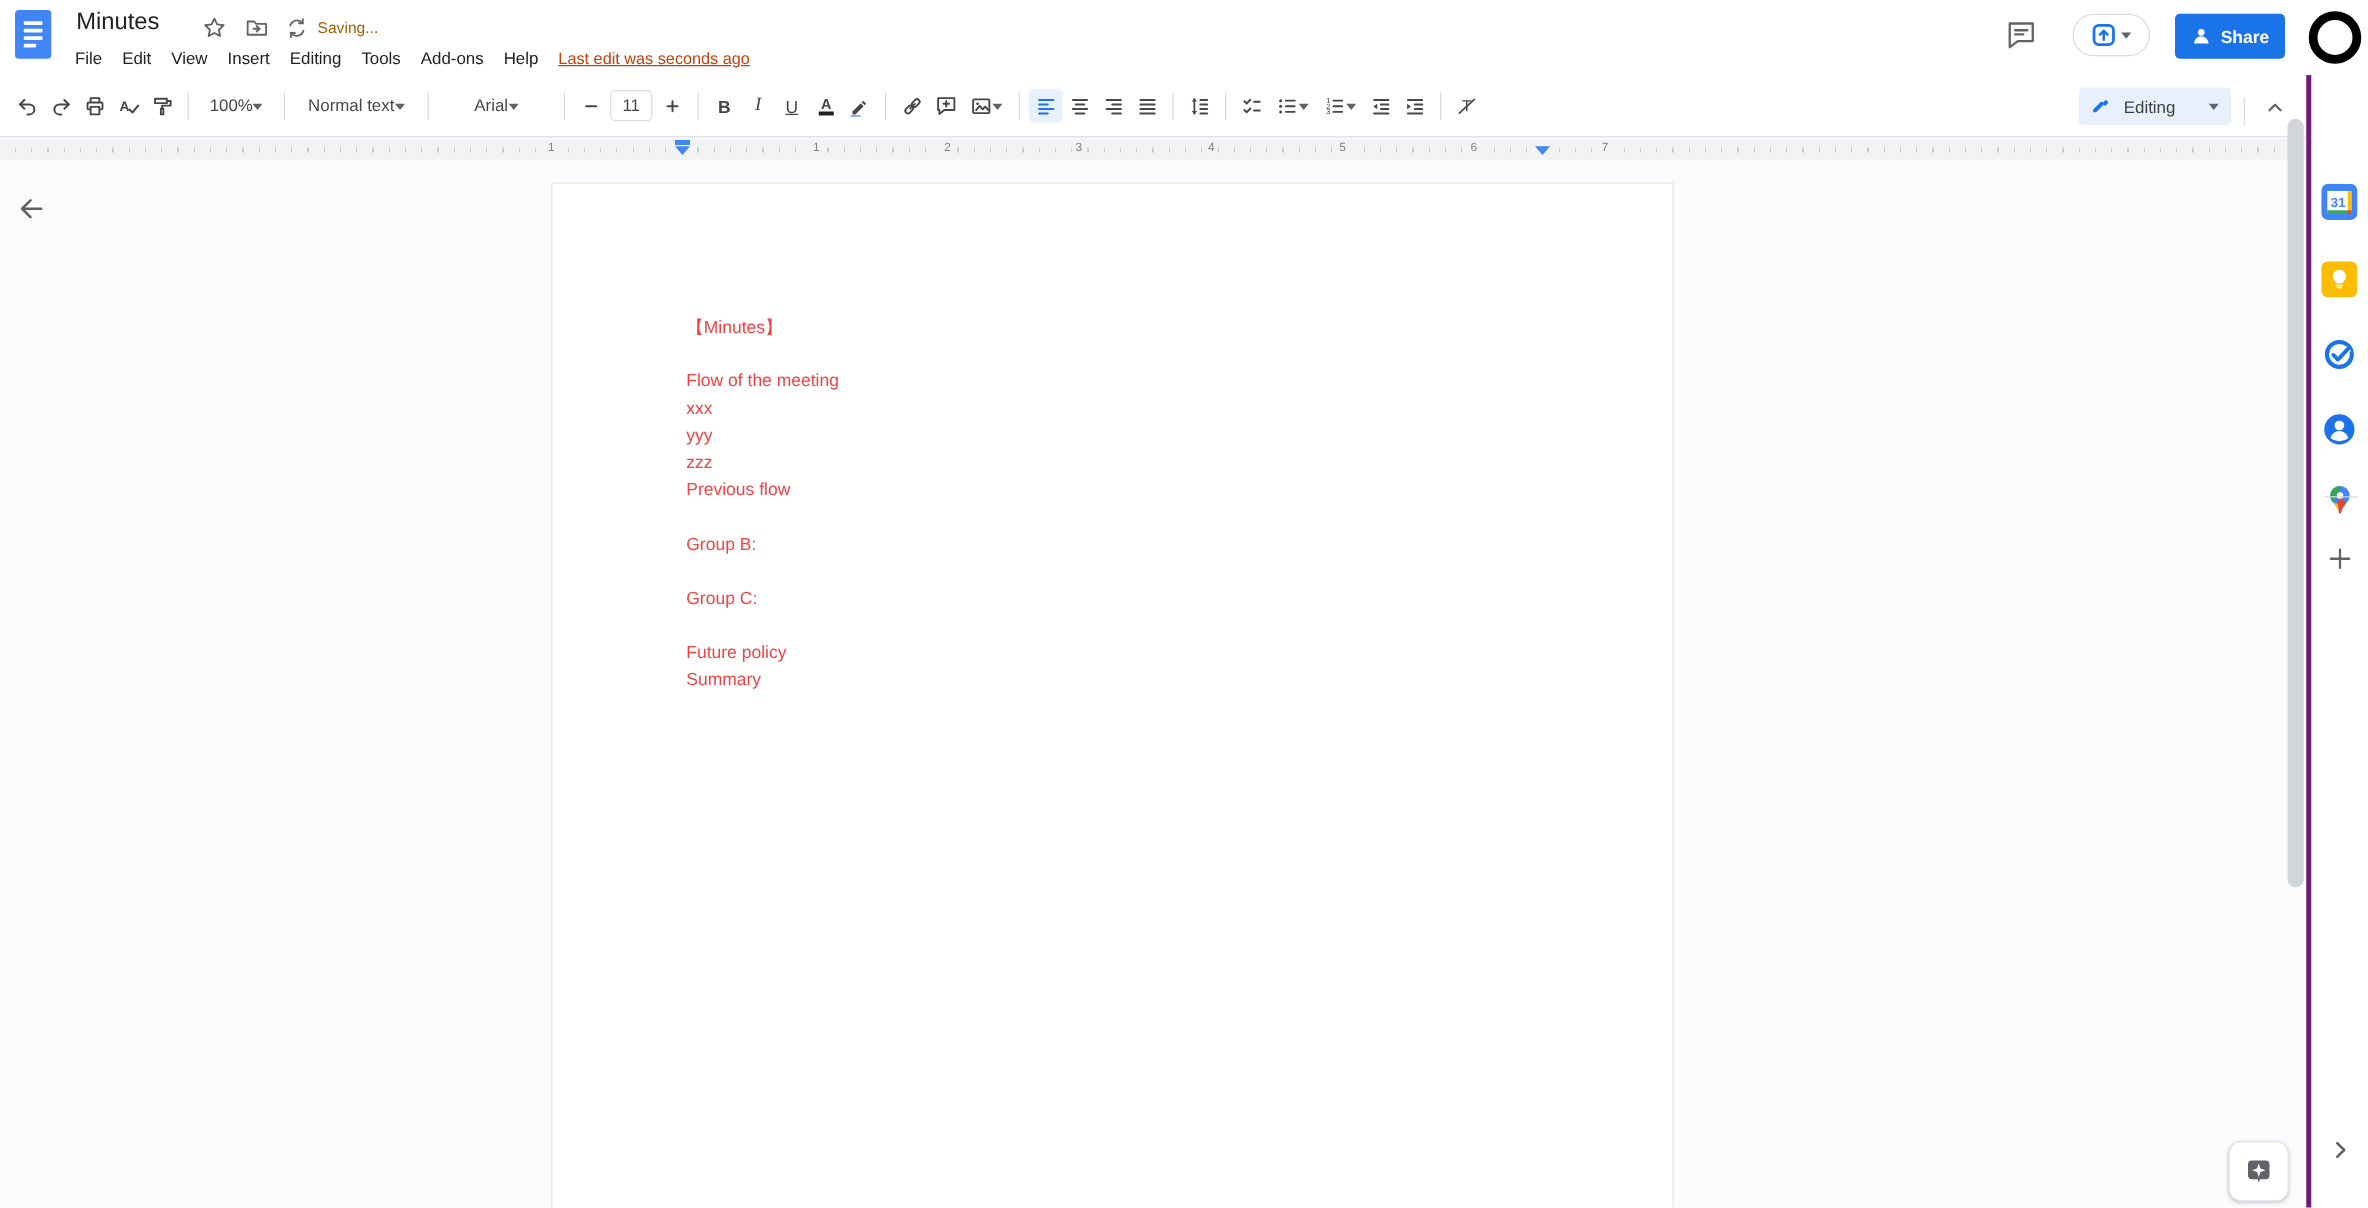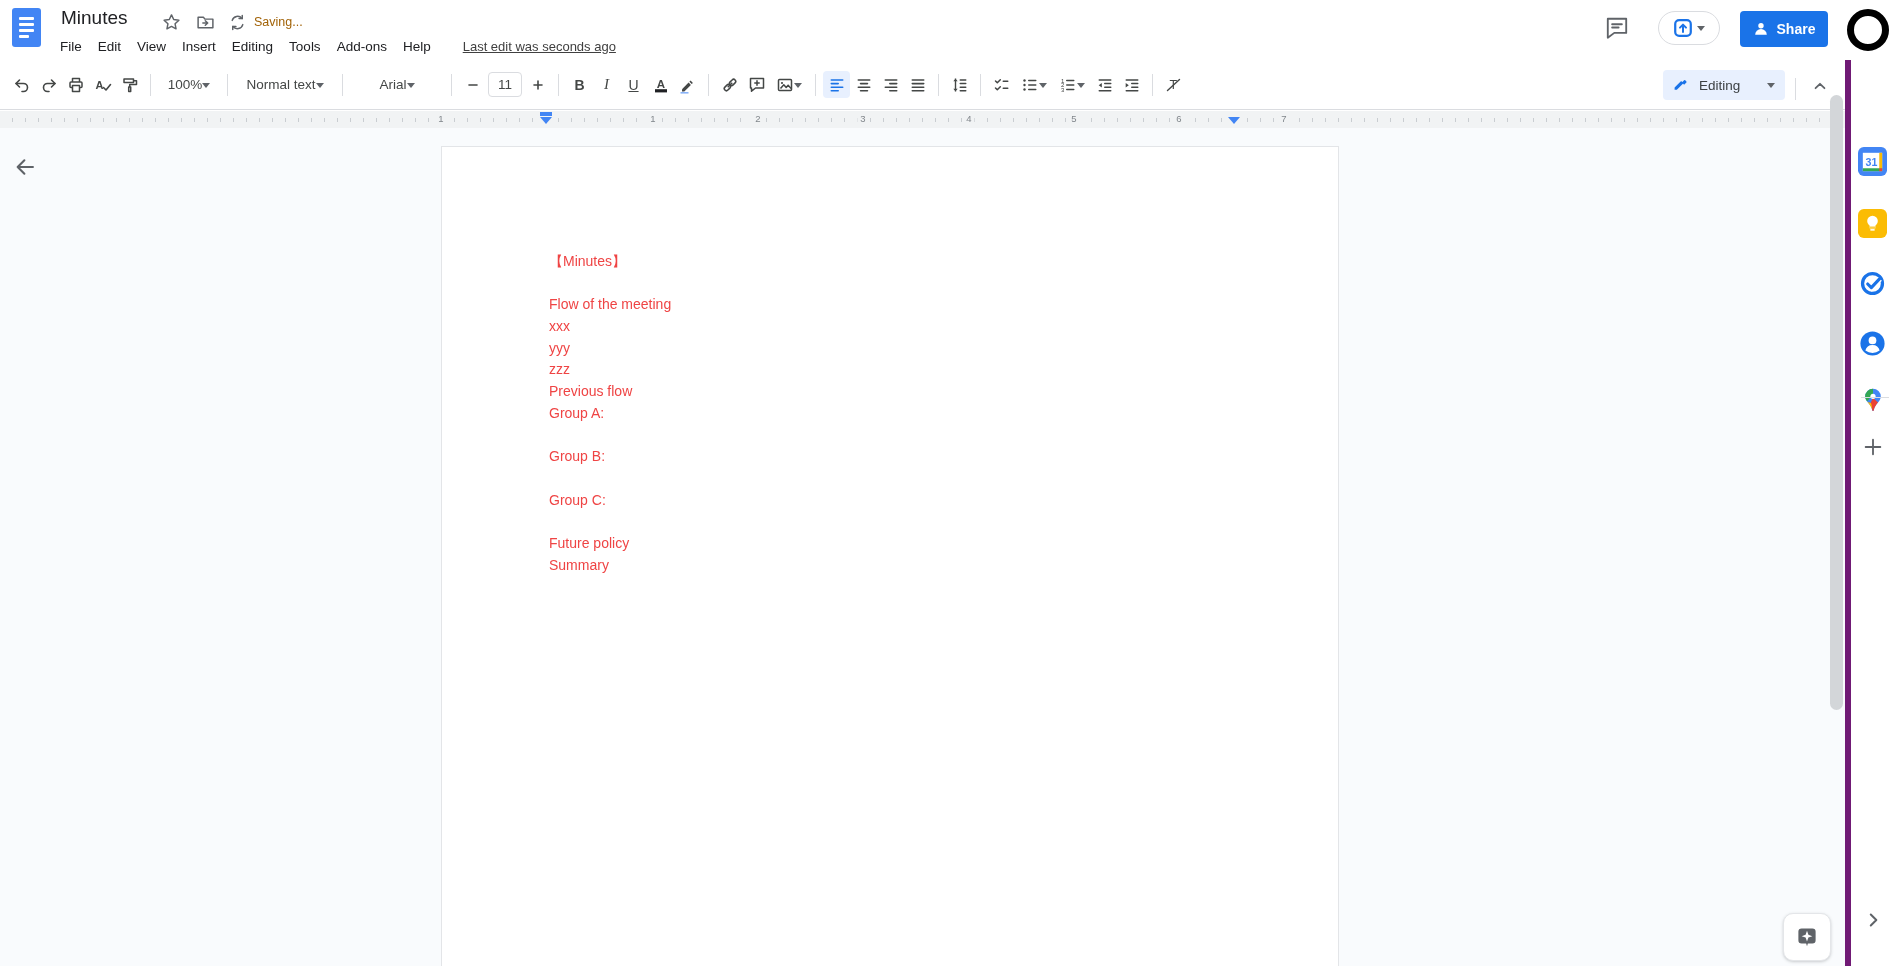--- a/index.html
+++ b/index.html
@@ -14,21 +14,21 @@
   #docs-logo span { display:block; height:2.6px; width:15px; background:#fff; border-radius:1px; }
   #docs-logo span:last-child { width:10px; align-self:flex-start; margin-left:7px; }
   #doc-title { position:absolute; left:61px; top:7px; font-size:19px; color:#202124; }
   .title-ico { position:absolute; top:11px; width:22px; height:22px; display:flex; align-items:center;
                justify-content:center; color:#5f6368; cursor:pointer; }
   #saving-status { position:absolute; left:254px; top:15px; font-size:12.5px; color:#a16207; }
 
   
   #menubar { position:absolute; left:52px; top:34px; display:flex; align-items:center; height:24px; }
   .menu-item { font-size:13.5px; color:#202124; padding:3px 8px; border-radius:4px; cursor:pointer; }
-  #last-edit { font-size:13px; color:#404040; text-decoration:underline; margin-left:24px; cursor:pointer; }
+  #last-edit { font-size:13px; color:#c2410c; text-decoration:underline; margin-left:8px; cursor:pointer; }
 
   
   #top-comment { position:absolute; left:1604px; top:15px; width:28px; height:28px; color:#5f6368; cursor:pointer; }
   #present-btn { position:absolute; left:1658px; top:11px; width:62px; height:34px; border:1px solid #dadce0;
                  border-radius:17px; display:flex; align-items:center; justify-content:center; gap:4px;
                  background:#fff; cursor:pointer; }
   #share-btn { position:absolute; left:1740px; top:11px; height:36px; width:88px; background:#1a73e8; color:#fff;
                border:none; border-radius:4px; display:flex; align-items:center; justify-content:center; gap:8px;
                font-size:14px; font-weight:bold; cursor:pointer; }
   #avatar { position:absolute; left:1847px; top:9px; width:42px; height:42px; border-radius:50%;
@@ -68,21 +68,21 @@
   #outline-back { position:absolute; left:14px; top:28px; width:24px; height:24px; color:#5f6368; cursor:pointer; }
   #outline-placeholder { position:absolute; left:30px; top:48px; width:245px; font-size:13px; line-height:16px;
                          color:#5f6368; }
   #page { position:absolute; left:441px; top:18px; width:898px; height:900px; background:#fff;
           border:1px solid #e3e5e8; cursor:text; }
   #doc-text { position:absolute; left:107px; top:106px; width:690px; }
   .doc-line { height:21.7px; font-size:14px; color:#ef4444; white-space:pre; }
 
   
   #side-panel { position:absolute; right:0; top:60px; width:49px; height:906px; background:#fff;
-                border-left:6px solid #701a75; z-index:6; }
+                border-left:4px solid #701a75; z-index:6; }
   .sp-btn { position:absolute; left:50%; transform:translateX(-50%); width:34px; height:34px; display:flex;
             align-items:center; justify-content:center; cursor:pointer; }
   #sp-divider { position:absolute; left:10px; top:337px; width:28px; height:1px; background:#dadce0; }
   #scrollbar { position:absolute; left:1830px; top:95px; width:13px; height:615px; background:#d3d6d9;
                border-radius:7px; z-index:6; cursor:grab; }
   #explore-btn { position:absolute; left:1783px; top:913px; width:48px; height:48px; background:#fff;
                  border:1px solid #e4e6e9; border-radius:10px; box-shadow:0 1px 3px rgba(60,64,67,.25);
                  display:flex; align-items:center; justify-content:center; cursor:pointer; z-index:7; }
 </style>
 </head>
@@ -418,21 +418,20 @@
 
   <div id="page">
     <div id="doc-text">
       <div class="doc-line">【Minutes】</div>
       <div class="doc-line"></div>
       <div class="doc-line">Flow of the meeting</div>
       <div class="doc-line">xxx</div>
       <div class="doc-line">yyy</div>
       <div class="doc-line">zzz</div>
       <div class="doc-line">Previous flow</div>
-      <div class="doc-line">Group A:</div>
       <div class="doc-line"></div>
       <div class="doc-line">Group B:</div>
       <div class="doc-line"></div>
       <div class="doc-line">Group C:</div>
       <div class="doc-line"></div>
       <div class="doc-line">Future policy</div>
       <div class="doc-line">Summary</div>
     </div>
   </div>
 </div>

